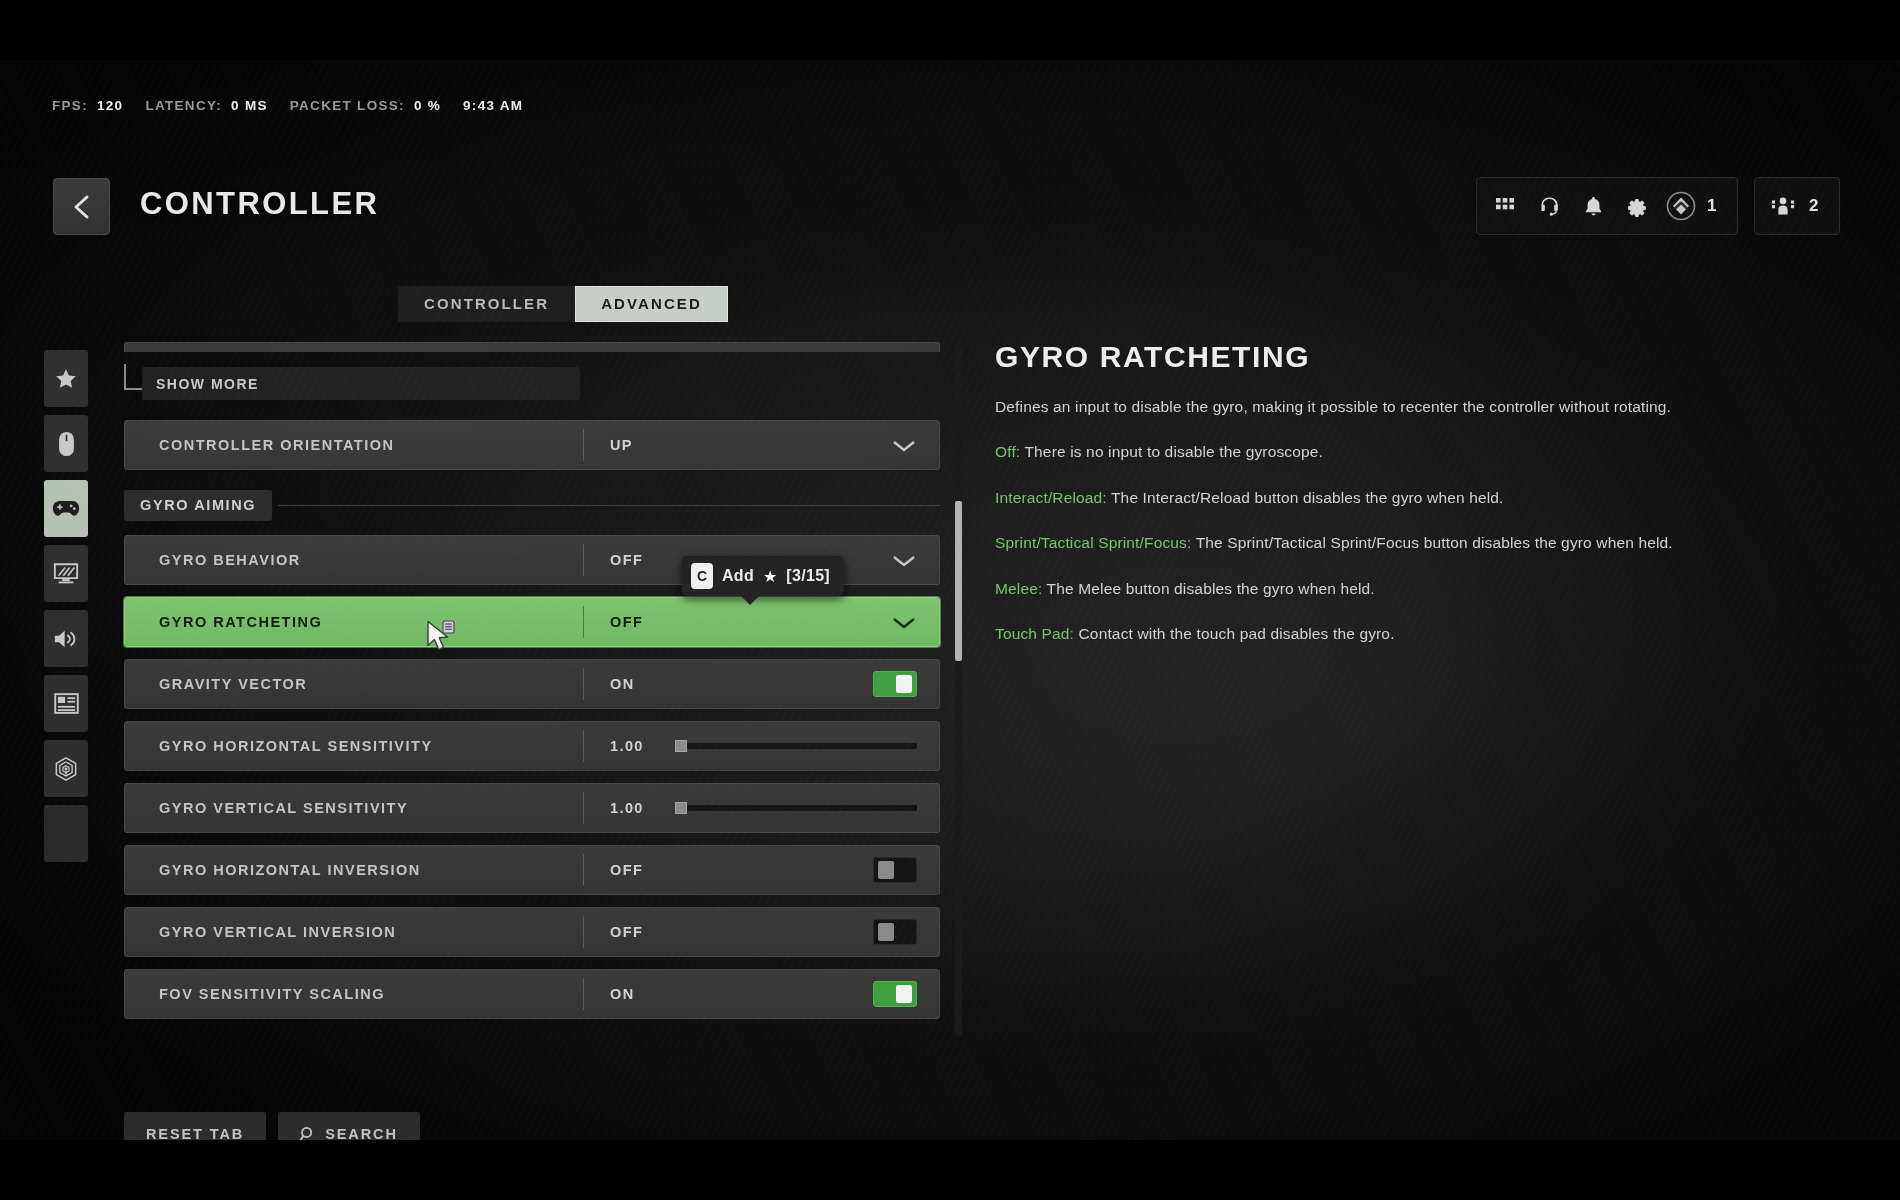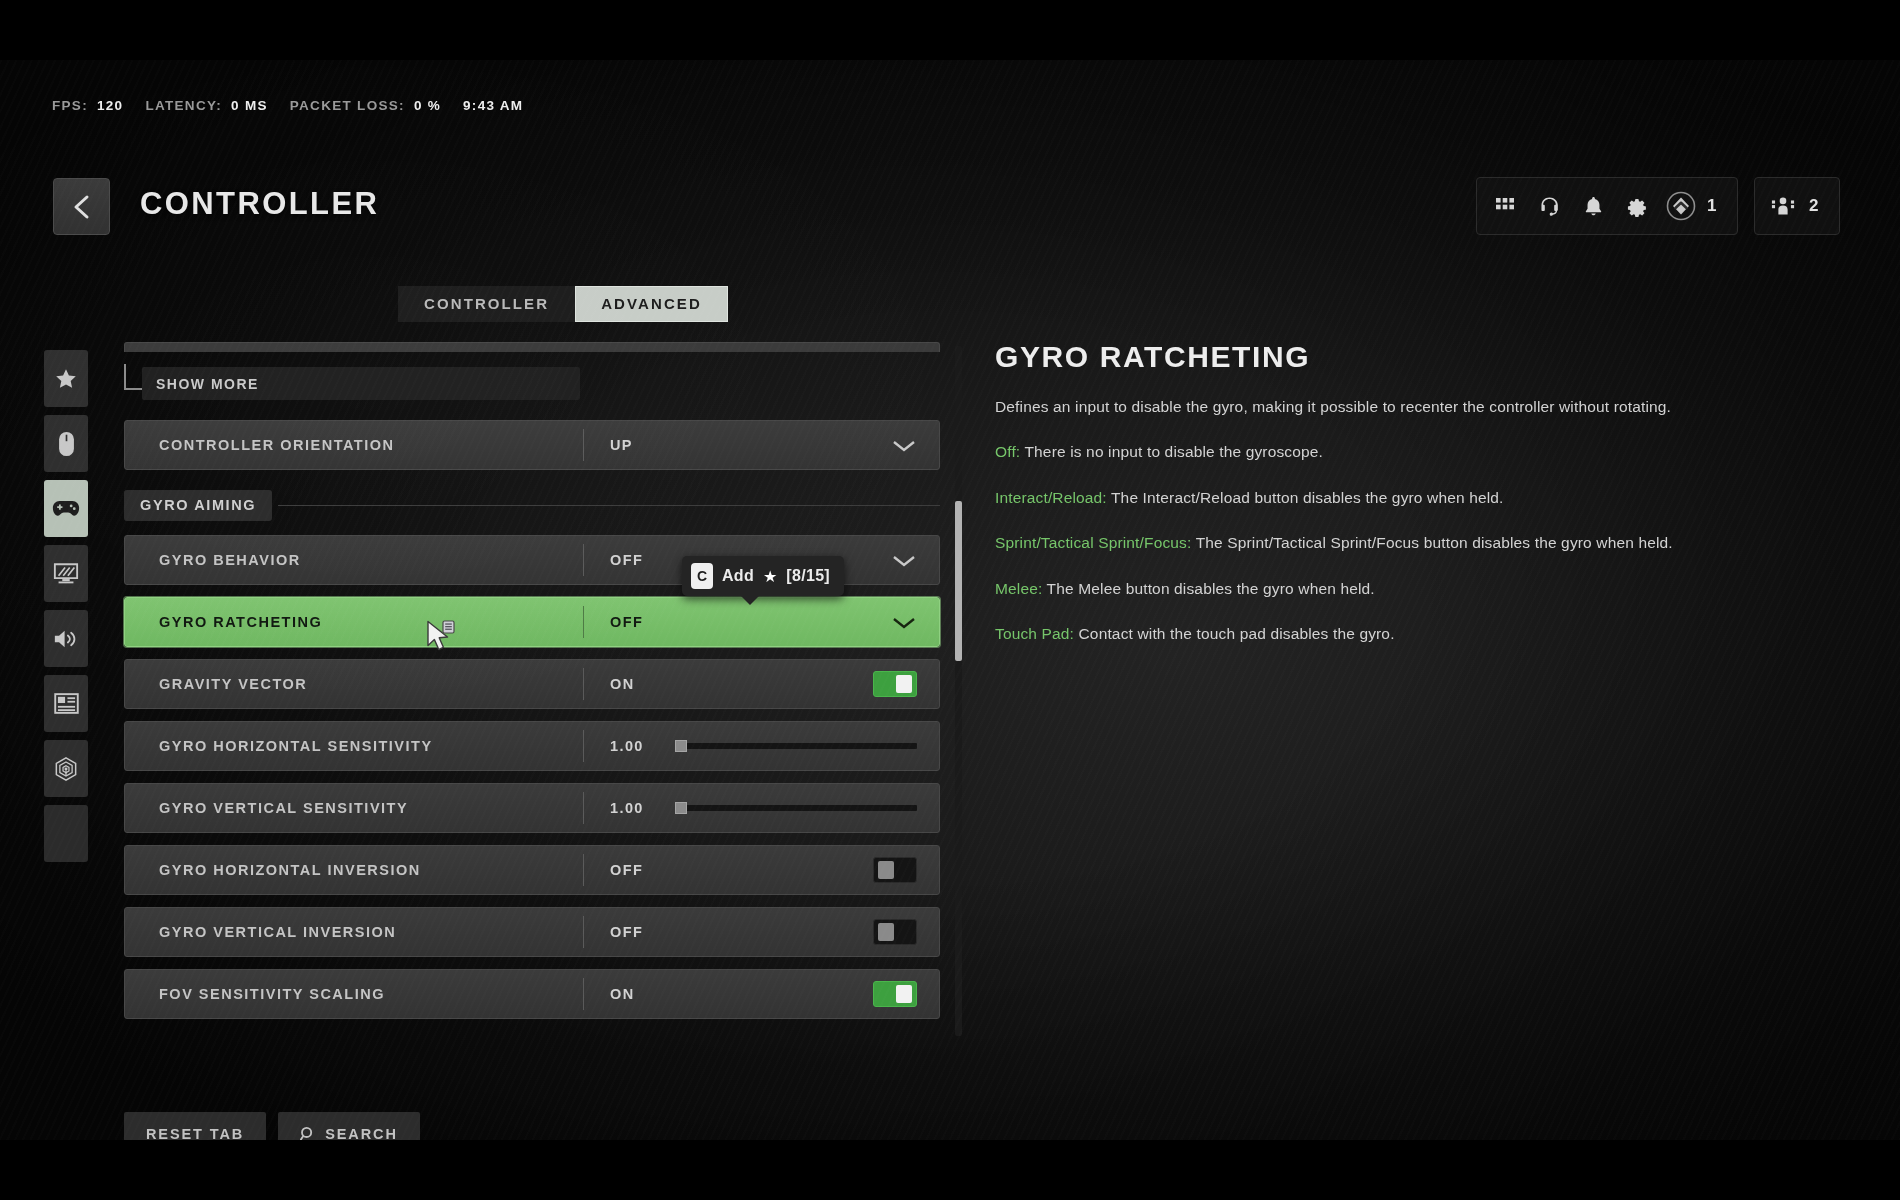--- a/index.html
+++ b/index.html
@@ -513,21 +513,21 @@
     </div>
 
     <div class="scroll-track">
       <div class="scroll-thumb"></div>
     </div>
 
     <div class="tooltip">
       <div class="keycap">C</div>
       <span class="tt-text">Add</span>
       <span class="star">★</span>
-      <span class="tt-text">[8/15]</span>
+      <span class="tt-text">[3/15]</span>
     </div>
 
     <div class="cursor">
       <svg width="34" height="36" viewBox="0 0 34 36">
         <path d="M2 1.5L2 25.5L8.4 19.6L12.8 29.5L17.4 27.3L13.2 17.8L21.5 17z" fill="#f2f2f2" stroke="#3a3a3a" stroke-width="1.4" stroke-linejoin="round"></path>
         <rect x="17" y="1" width="11" height="12" rx="1.5" fill="#cfcfd6" stroke="#4a4a4a" stroke-width="1.2"></rect>
         <rect x="19.2" y="3.4" width="6.6" height="1.3" fill="#55555e"></rect>
         <rect x="19.2" y="6" width="6.6" height="1.3" fill="#55555e"></rect>
         <rect x="19.2" y="8.6" width="6.6" height="1.3" fill="#55555e"></rect>
       </svg>

